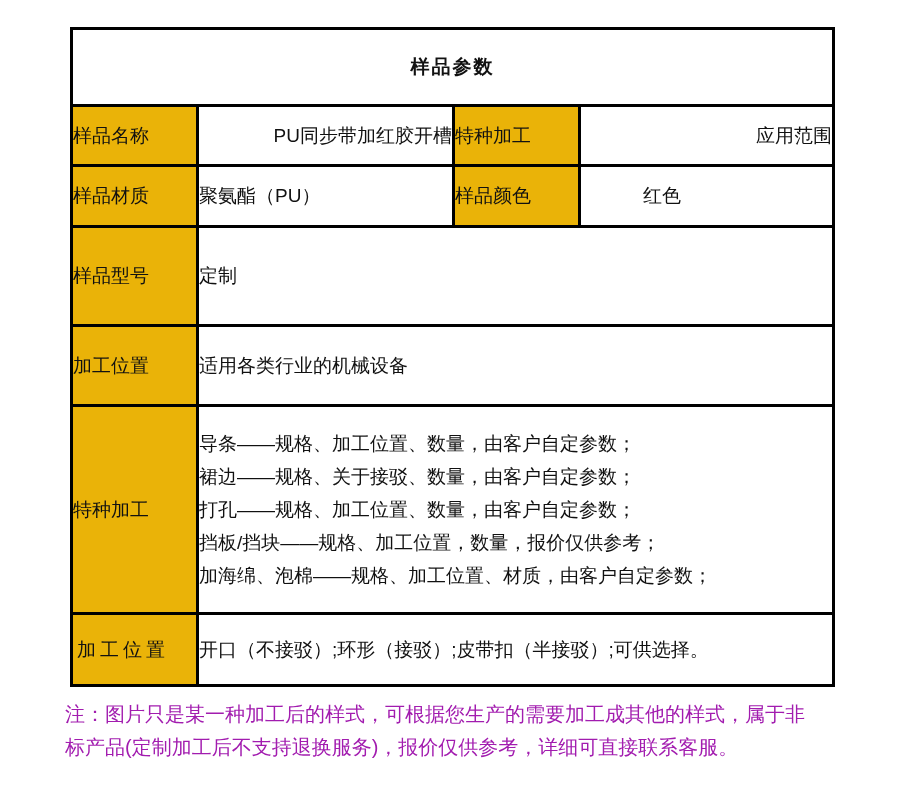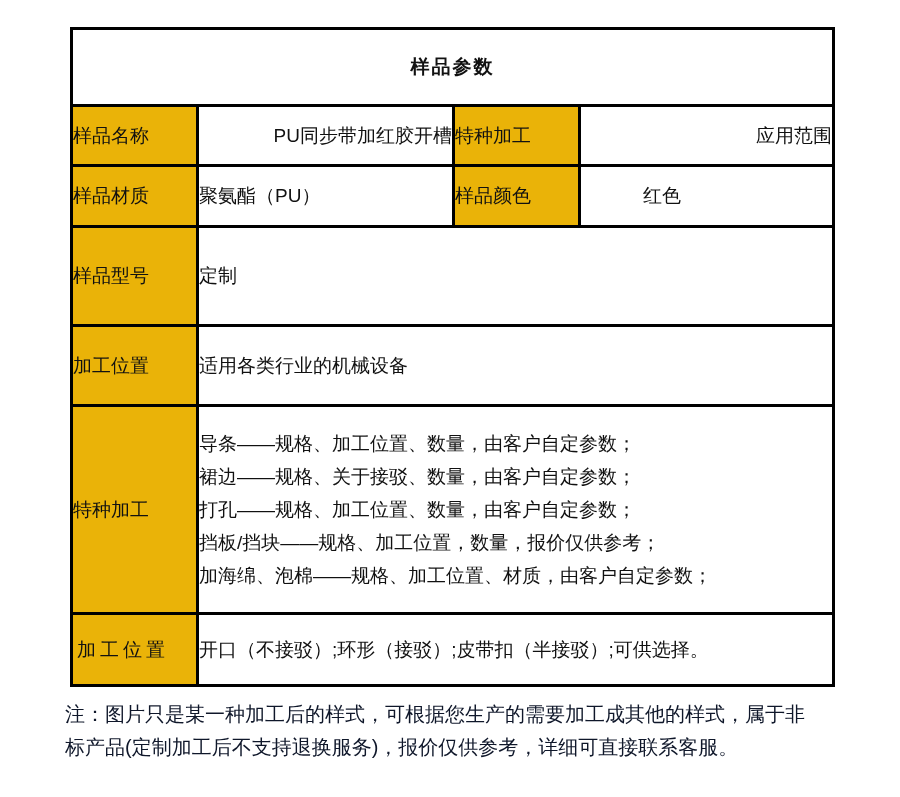--- a/index.html
+++ b/index.html
@@ -61,21 +61,21 @@
     white-space: nowrap;
   }
   .note {
     position: absolute;
     left: 65px;
     top: 698px;
     width: 752px;
     margin: 0;
     font-size: 20px;
     line-height: 33px;
-    color: #0f172a;
+    color: #a21caf;
   }
 </style>
 </head>
 <body>
 
 <div class="page">
 
   <table class="spec-table">
     <colgroup>
       <col style="width:126px">

